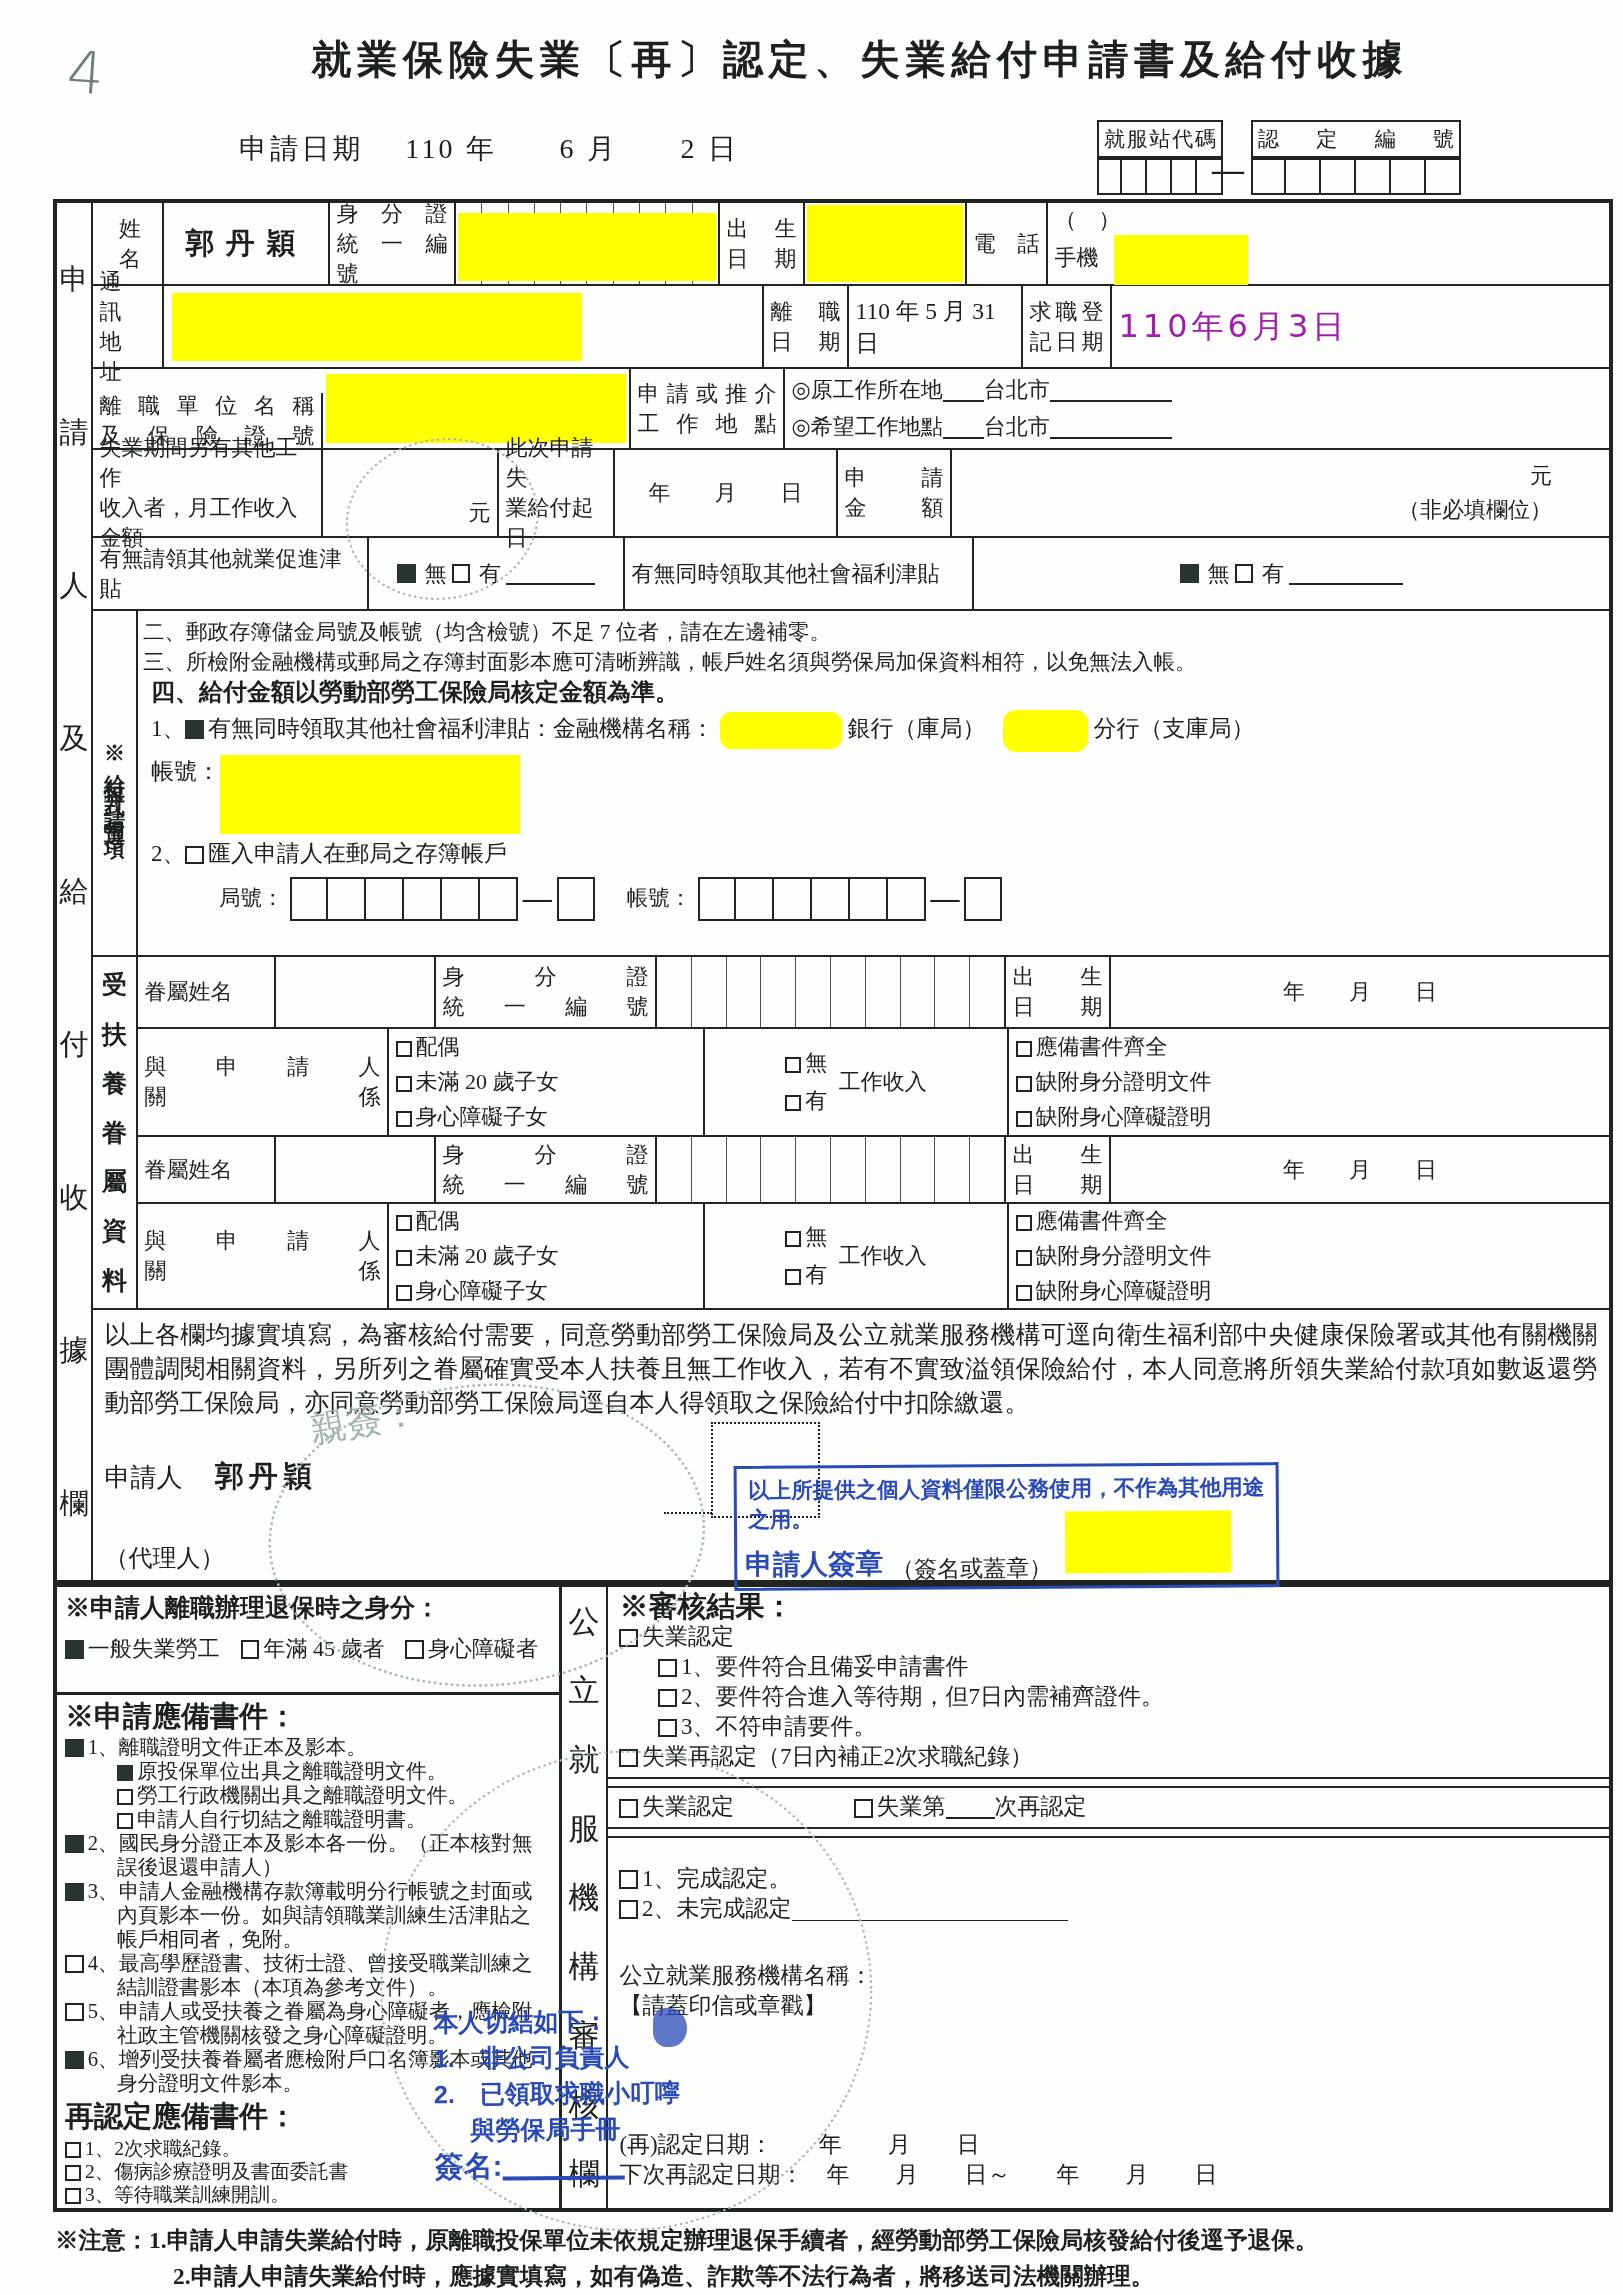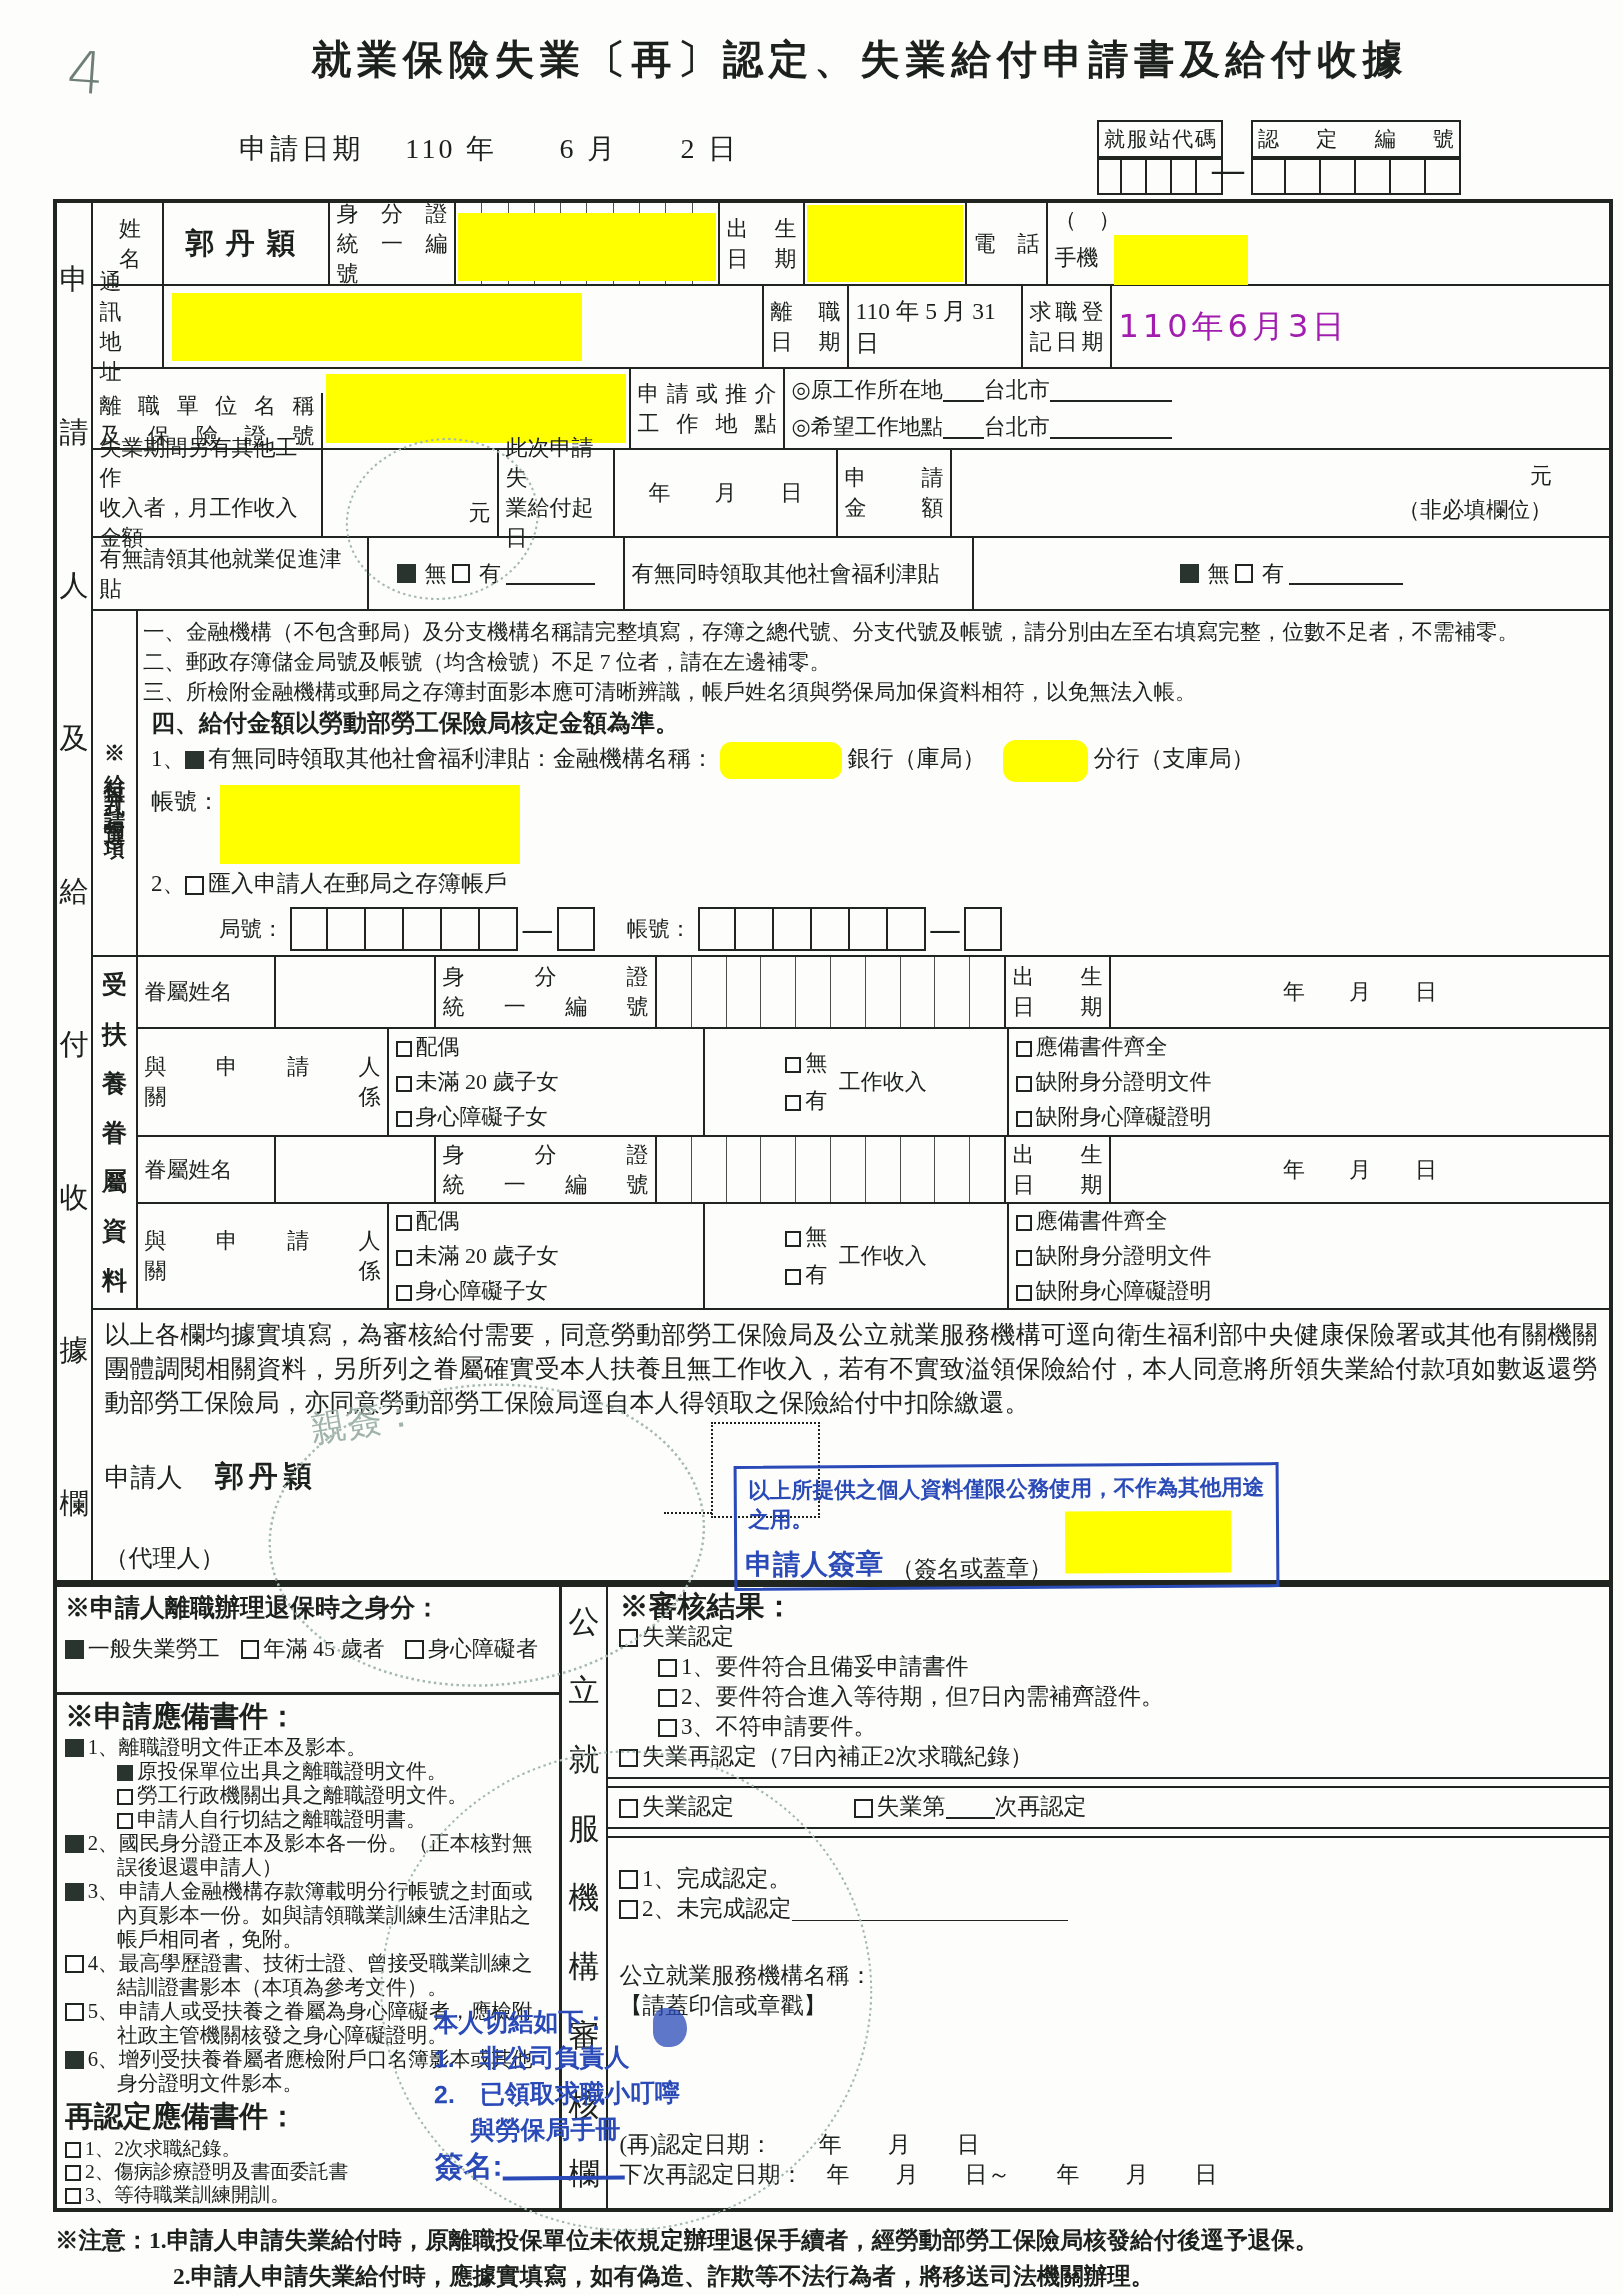--- a/index.html
+++ b/index.html
@@ -253,21 +253,20 @@
           <span>有</span>
           <span class="u" style="width:114px;"></span>
         </div>
       </div>
 
       <div class="r" style="height:346px;">
         <div class="c" style="width:45px;padding:3.2px 0;">
           <div class="vtext">※給付方式（請勾選一項）</div>
         </div>
         <div class="c" style="flex:1;justify-content:flex-start;padding:6.5px 4.9px;">
-          <div class="pay-line hang">一、金融機構（不包含郵局）及分支機構名稱請完整填寫，存簿之總代號、分支代號及帳號，請分別由左至右填寫完整，位數不足者，不需補零。</div>
           <div class="pay-line hang">二、郵政存簿儲金局號及帳號（均含檢號）不足 7 位者，請在左邊補零。</div>
           <div class="pay-line hang">三、所檢附金融機構或郵局之存簿封面影本應可清晰辨識，帳戶姓名須與勞保局加保資料相符，以免無法入帳。</div>
           <div class="pay-line b" style="font-size:24px;">四、給付金額以勞動部勞工保險局核定金額為準。</div>
           <div class="pay-line" style="font-size:23px;">
             <span>1、</span><span class="cb f"></span><span>有無同時領取其他社會福利津貼：金融機構名稱：</span>
             <span class="ylin" style="width:122px;height:37px;border-radius:11.4px;"></span>
             <span>銀行（庫局）</span>
             <span class="ylin" style="width:85px;height:42px;border-radius:13px;margin-left:11.4px;"></span>
             <span>分行（支庫局）</span>
           </div>

